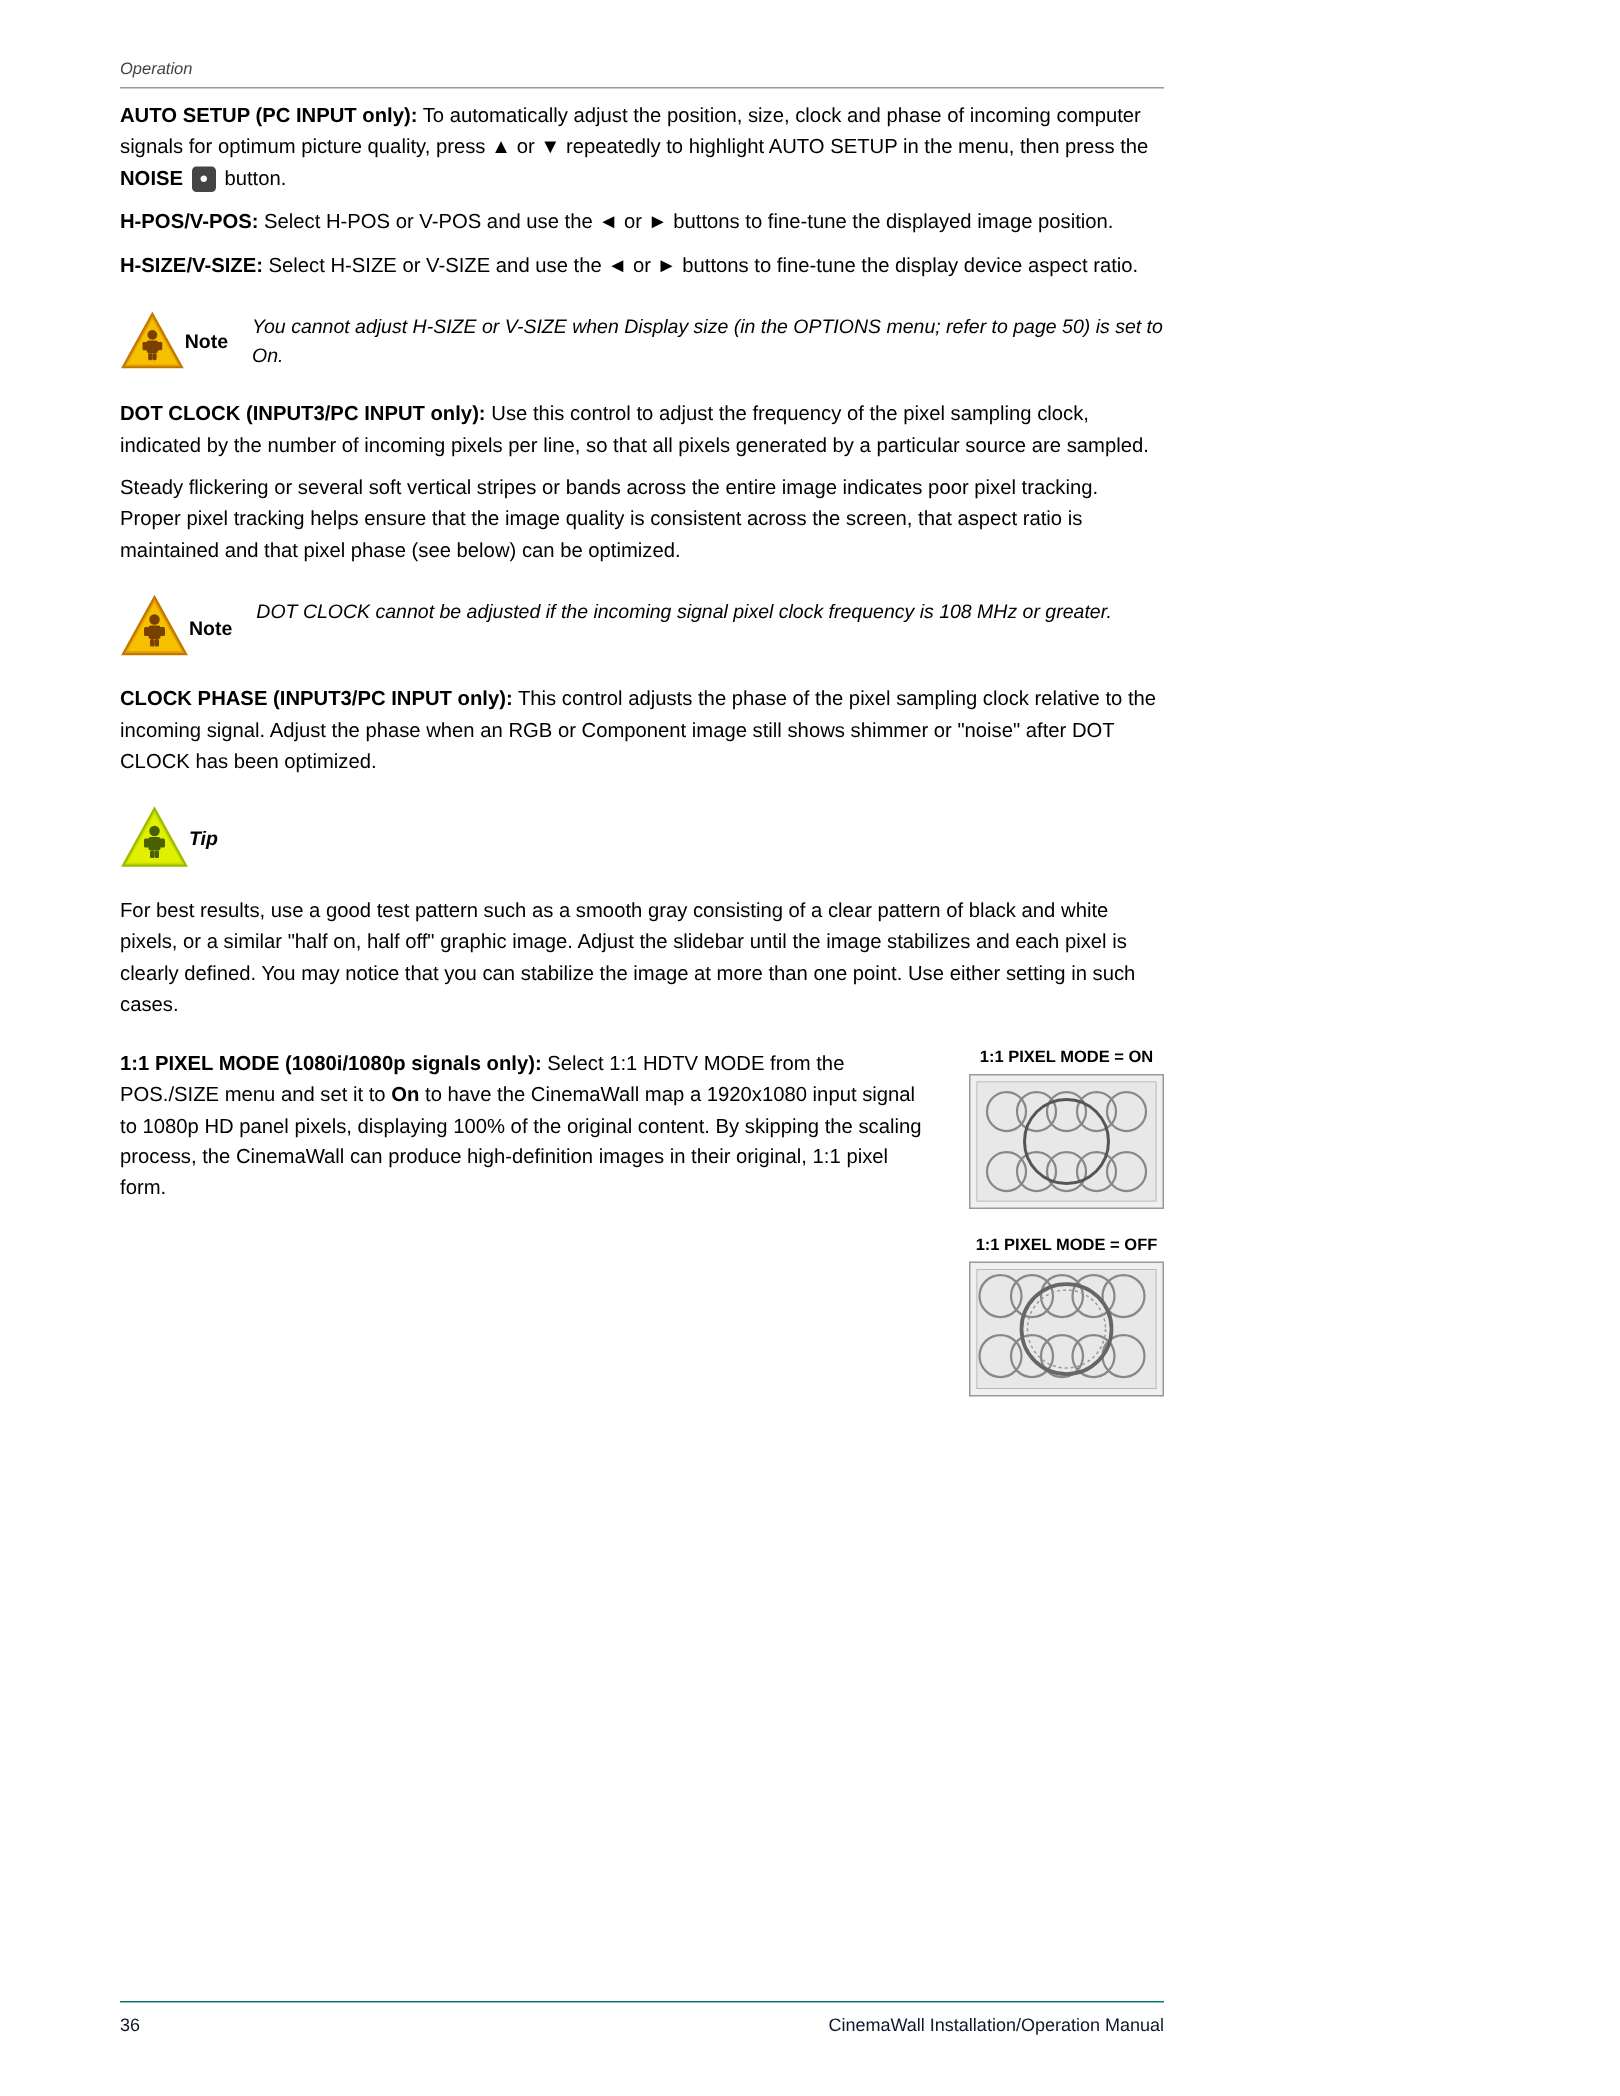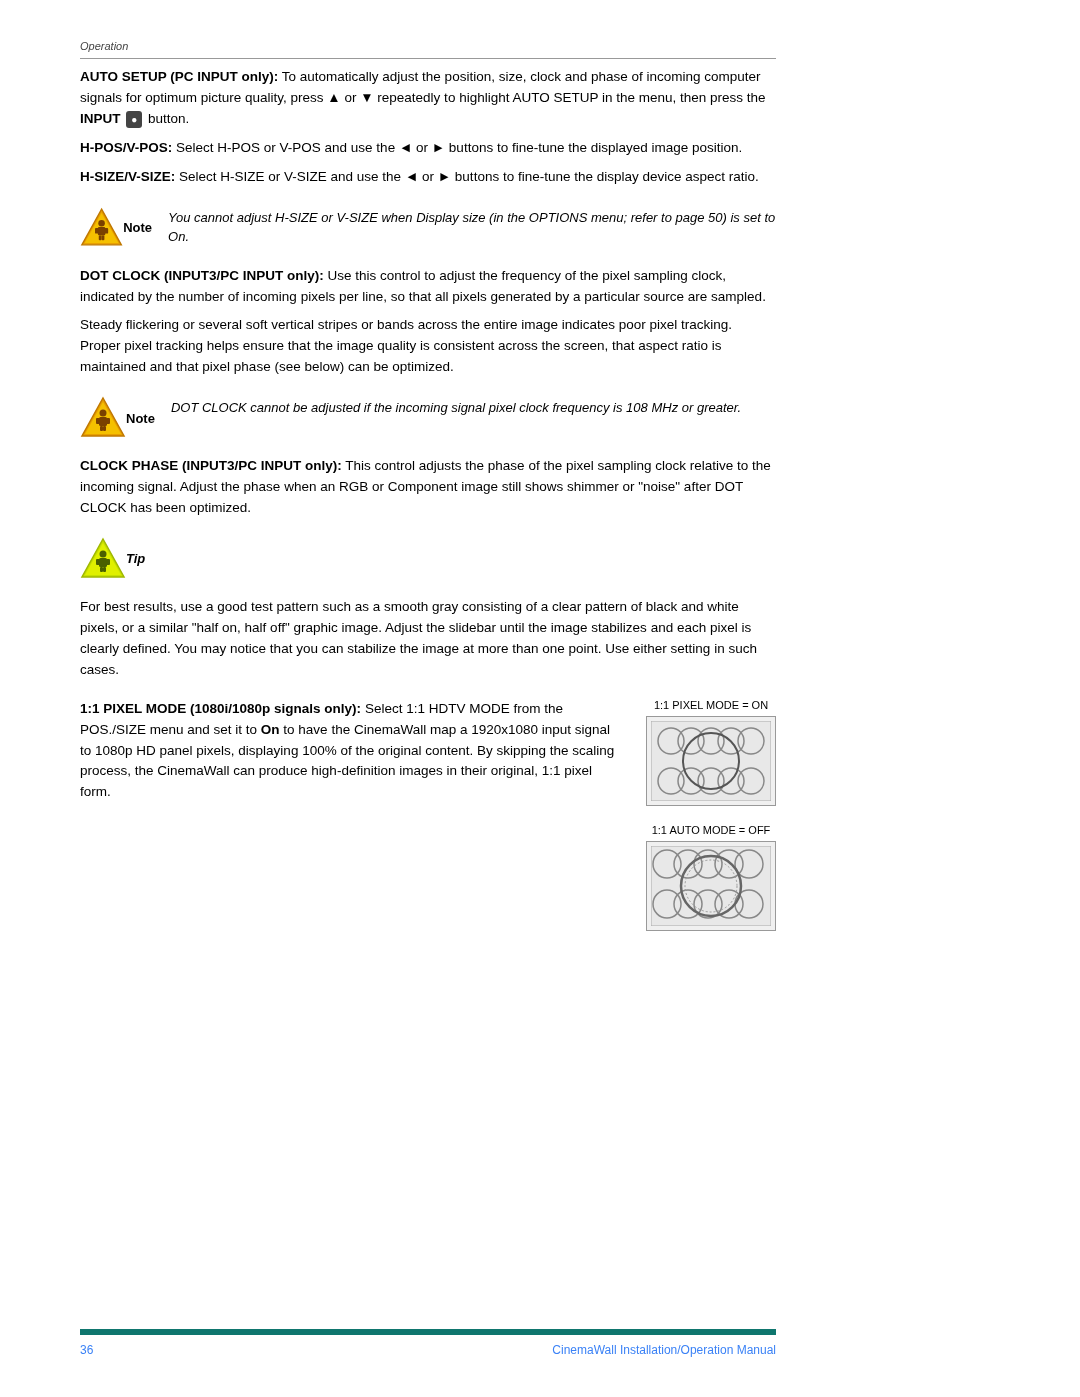--- a/index.html
+++ b/index.html
@@ -46,22 +46,22 @@
     }
     .footer-bar {
       position: absolute;
       bottom: 40px;
       left: 80px;
       right: 80px;
       display: flex;
       justify-content: space-between;
       align-items: center;
       font-size: 12px;
-      color: #3b82f6;
-      border-top: 6px solid #0f766e;
+      color: #0f172a;
+      border-top: 1px solid #0f766e;
       padding-top: 8px;
     }
     .pixel-mode-section {
       display: flex;
       gap: 30px;
       align-items: flex-start;
       margin-bottom: 18px;
     }
     .pixel-mode-text {
       flex: 1;
@@ -74,21 +74,21 @@
       gap: 18px;
       align-items: flex-end;
     }
     .pixel-image-block {
       display: flex;
       flex-direction: column;
       align-items: center;
     }
     .pixel-image-label {
       font-size: 11px;
-      font-weight: normal;
+      font-weight: bold;
       color: #000;
       margin-bottom: 5px;
       text-align: center;
     }
     .pixel-diagram {
       width: 130px;
       height: 90px;
       border: 1.5px solid #999;
       background: #f0f0f0;
       position: relative;
@@ -126,21 +126,21 @@
 <body>
 
 <div class="page">
 
   <div style="font-size:11px;font-style:italic;color:#444;margin-bottom:6px;">Operation</div>
   <div class="header-line"></div>
 
   <div class="section">
     <p>
       <span class="bold-label">AUTO SETUP (PC INPUT only):</span>
-      <span> To automatically adjust the position, size, clock and phase of incoming computer signals for optimum picture quality, press ▲ or ▼ repeatedly to highlight AUTO SETUP in the menu, then press the </span><span class="bold-label">INPUT</span>
+      <span> To automatically adjust the position, size, clock and phase of incoming computer signals for optimum picture quality, press ▲ or ▼ repeatedly to highlight AUTO SETUP in the menu, then press the </span><span class="bold-label">NOISE</span>
       
       <span style="display:inline-block;background:#444;color:#fff;font-size:10px;border-radius:3px;padding:1px 5px;margin:0 2px;vertical-align:middle;">●</span>
       <span> button.</span>
     </p>
     <p>
       <span class="bold-label">H-POS/V-POS:</span>
       <span> Select H-POS or V-POS and use the ◄ or ► buttons to fine-tune the displayed image position.</span>
     </p>
     <p>
       <span class="bold-label">H-SIZE/V-SIZE:</span>
@@ -244,21 +244,21 @@
             <circle cx="80" cy="20" r="13" fill="none" stroke="#888" stroke-width="1.5"></circle>
             <circle cx="40" cy="60" r="13" fill="none" stroke="#888" stroke-width="1.5"></circle>
             <circle cx="80" cy="60" r="13" fill="none" stroke="#888" stroke-width="1.5"></circle>
 
             <circle cx="60" cy="40" r="28" fill="none" stroke="#555" stroke-width="2"></circle>
           </svg>
         </div>
       </div>
 
       <div class="pixel-image-block">
-        <div class="pixel-image-label">1:1 AUTO MODE = OFF</div>
+        <div class="pixel-image-label">1:1 PIXEL MODE = OFF</div>
         <div class="pixel-diagram">
           <svg viewBox="0 0 120 80">
             <rect x="0" y="0" width="120" height="80" fill="#e8e8e8" stroke="#aaa" stroke-width="1"></rect>
 
             <circle cx="16" cy="18" r="14" fill="none" stroke="#888" stroke-width="1.5"></circle>
             <circle cx="57" cy="18" r="14" fill="none" stroke="#888" stroke-width="1.5"></circle>
             <circle cx="98" cy="18" r="14" fill="none" stroke="#888" stroke-width="1.5"></circle>
             <circle cx="16" cy="58" r="14" fill="none" stroke="#888" stroke-width="1.5"></circle>
             <circle cx="57" cy="58" r="14" fill="none" stroke="#888" stroke-width="1.5"></circle>
             <circle cx="98" cy="58" r="14" fill="none" stroke="#888" stroke-width="1.5"></circle>

